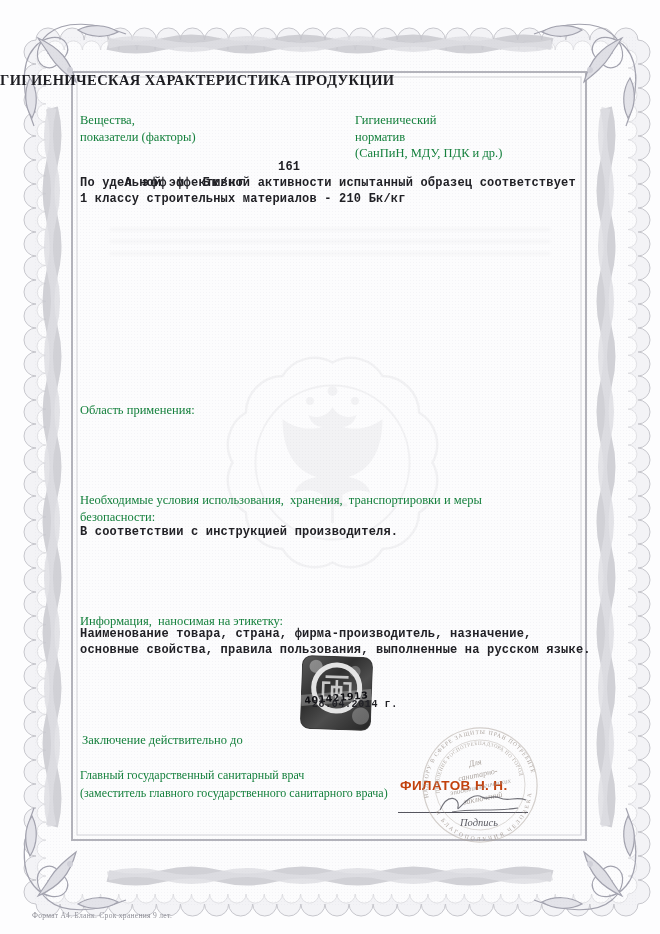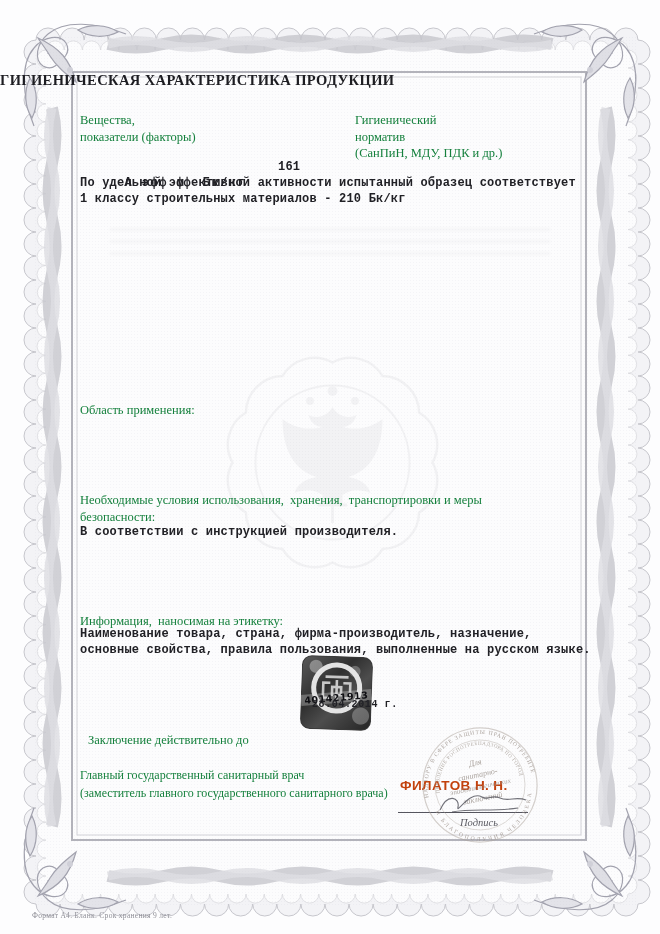--- a/index.html
+++ b/index.html
@@ -22,21 +22,21 @@
   .assay-row{left:80px;top:160px;}
   .assay-sub{letter-spacing:1.5px;text-align:right;}
   .assay-val{position:absolute;left:198px;top:0;}
   .assay-note{left:80px;top:176px;}
   .app-label{left:80px;top:402px;}
   .app-value{left:80px;top:422px;}
   .cond-label{left:80px;top:492px;}
   .cond-value{left:80px;top:525px;}
   .info-label{left:80px;top:613px;}
   .info-value{left:80px;top:627px;}
-  .validity-label{left:88px;top:732px;}
+  .validity-label{left:82px;top:732px;}
   .validity-date{left:312px;top:697px;font-size:10px;letter-spacing:.6px;}
   .sig-title{left:80px;top:767px;font-size:12px;line-height:17.5px;}
   .sig-name{left:400px;top:778px;font-family:"Liberation Sans",sans-serif;font-weight:700;
             font-size:13.5px;letter-spacing:.4px;color:#c2410c;}
   .sig-line{left:398px;top:812px;width:130px;border-top:1px solid #55555e;height:0;}
   .sig-caption{left:460px;top:814px;font-style:italic;font-size:10.5px;color:#5a5a62;}
   .footer-note{left:32px;top:907px;font-size:7.5px;color:#8e8e96;letter-spacing:.3px;}
   .ghost{left:110px;top:228px;width:440px;height:36px;opacity:.05;filter:blur(1.5px);
          background:repeating-linear-gradient(0deg,transparent 0 9px,#7a7a88 9px 12px);}
   

